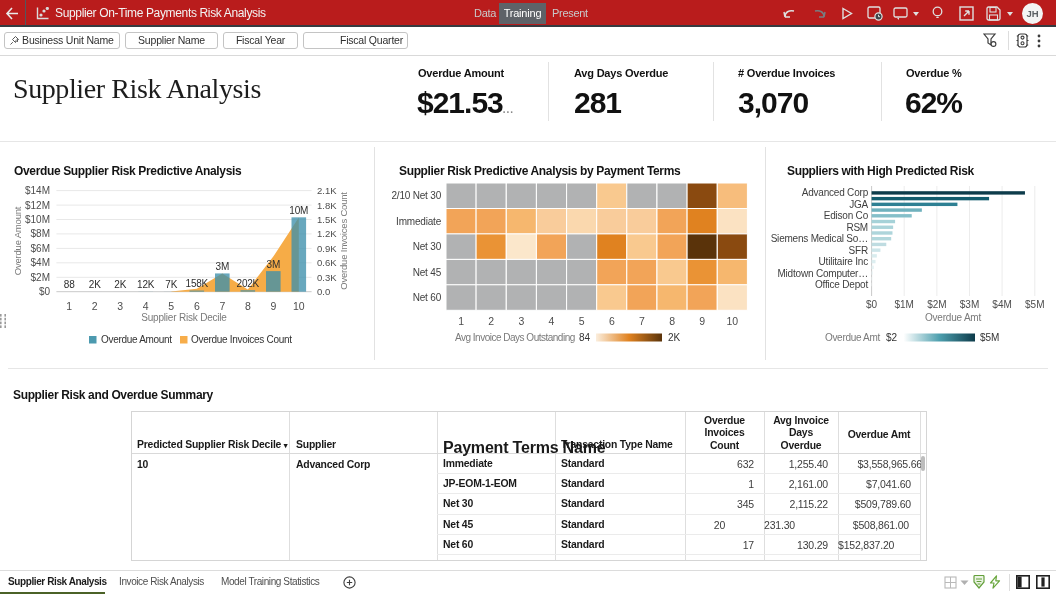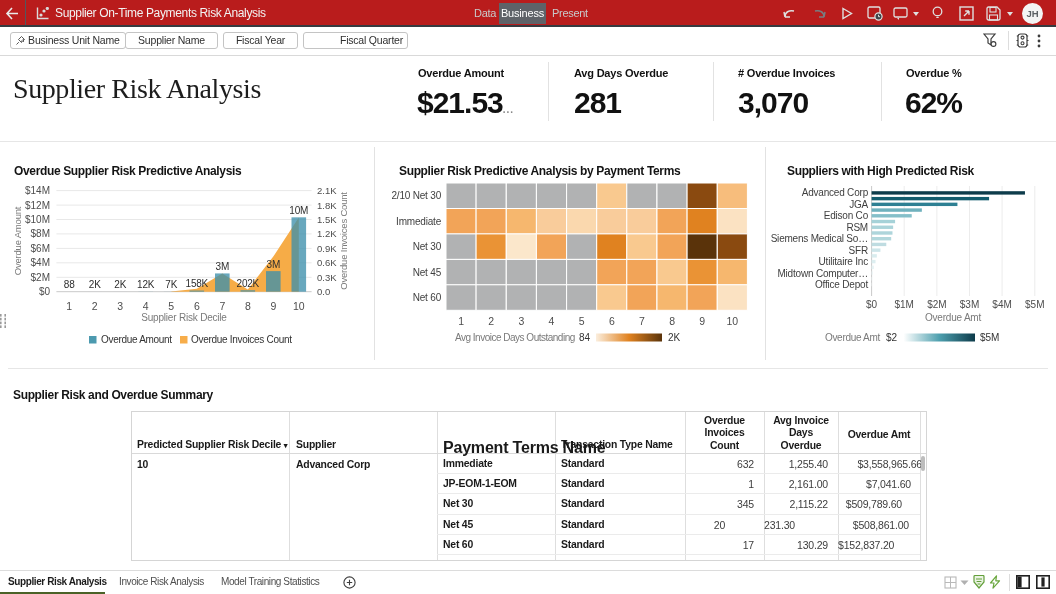--- a/index.html
+++ b/index.html
@@ -38,21 +38,21 @@
     </svg>
   <div class="sep"></div>
   <svg class="abs" style="left:36px;top:7px" width="13" height="13" viewBox="0 0 13 13">
       <path d="M1.5 0.5 V11.5 H12.5" stroke="#dadbdb" stroke-width="1.4" fill="none"></path>
       <circle cx="5" cy="8" r="1.6" fill="#dadbdb"></circle>
       <circle cx="8" cy="4" r="1.6" fill="#dadbdb"></circle>
       <circle cx="11.3" cy="1.5" r="1.6" fill="#dadbdb"></circle>
     </svg>
   <div id="ttl">Supplier On-Time Payments Risk Analysis</div>
   <div class="navtab" style="left:474px">Data</div>
-  <div class="abs" id="viz">Business</div>
+  <div class="abs" id="viz">Training</div>
   <div class="navtab" style="left:552px">Present</div>
   <g id="topicons"></g>
   <svg class="abs" style="left:782px;top:7px" width="16" height="13" viewBox="0 0 16 13">
       <path d="M3 10 C3 5,7 3,12 4 M3 10 L2 5 M3 10 L8 10" stroke="#dfe0e0" stroke-width="1.5" fill="none"></path>
     </svg>
   <svg class="abs" style="left:811px;top:7px" width="16" height="13" viewBox="0 0 16 13">
       <path d="M13 10 C13 5,9 3,4 4 M13 10 L14 5 M13 10 L8 10" stroke="#787d81" stroke-width="1.5" fill="none"></path>
     </svg>
   <svg class="abs" style="left:841px;top:7px" width="12" height="13" viewBox="0 0 12 13">
       <path d="M2 1.5 L10.5 6.5 L2 11.5 Z" stroke="#dfe0e0" stroke-width="1.4" fill="none"></path>
@@ -78,21 +78,21 @@
   <svg class="abs" style="left:986px;top:6px" width="27" height="15" viewBox="0 0 27 15">
       <path d="M1 2.5 a1.5 1.5 0 0 1 1.5 -1.5 H11 L14 4 V12.5 a1.5 1.5 0 0 1 -1.5 1.5 H2.5 A1.5 1.5 0 0 1 1 12.5 Z" stroke="#dfe0e0" stroke-width="1.3" fill="none"></path>
       <rect x="4" y="1.5" width="6" height="4.5" stroke="#dfe0e0" stroke-width="1.1" fill="none"></rect>
       <rect x="3.5" y="9" width="8" height="5" stroke="#dfe0e0" stroke-width="1.1" fill="none"></rect>
       <path d="M21 6 l3 4 l3 -4 z" fill="#dfe0e0"></path>
     </svg>
   <div class="abs" style="left:1022px;top:3px;width:21px;height:21px;border-radius:50%;background:#f4f4f4;text-align:center;line-height:21px;font-size:9.5px;font-weight:bold;color:#5a5f63;">JH</div>
 </div>
 
 <div class="abs" id="filterbar">
-  <div class="pill" style="left:4px;width:114px;margin-left:6px;"><svg style="vertical-align:-1px" width="9" height="9" viewBox="0 0 9 9">
+  <div class="pill" style="left:4px;width:114px;"><svg style="vertical-align:-1px" width="9" height="9" viewBox="0 0 9 9">
         <path d="M5.5 0.5 L8.5 3.5 L6.8 3.8 L8 5 L7.2 5.8 L6 4.6 L5.5 6.5 L2.5 3.5 Z M2.8 6.2 L0.5 8.5" stroke="#444" stroke-width="0.9" fill="none"></path>
       </svg> Business Unit Name</div>
   <div class="pill" style="left:125px;width:91px;">Supplier Name</div>
   <div class="pill" style="left:223px;width:73px;">Fiscal Year</div>
   <div class="pill" style="left:303px;width:71px;padding-left:32px;">Fiscal Quarter</div>
   <svg class="abs" style="left:983px;top:6px" width="15" height="15" viewBox="0 0 15 15">
       <path d="M1 1 H12 L8 6 V12 L5 10 V6 Z" stroke="#3c3c3c" stroke-width="1.2" fill="none"></path>
       <circle cx="10.5" cy="11" r="2.4" fill="#fff" stroke="#3c3c3c" stroke-width="1.1"></circle>
     </svg>
   <div class="abs" style="left:1008px;top:4px;width:1px;height:19px;background:#ddd;"></div>
@@ -368,21 +368,21 @@
 <div class="abs" style="left:706px;top:46px;width:73px;font-size:10.5px;color:#3d3d3d;text-align:right;letter-spacing:-0.2px;padding-left:11px;">$3,558,965.66</div>
 <div class="abs" style="left:311px;top:66px;font-size:10.4px;font-weight:bold;color:#1a1a1a;letter-spacing:-0.2px;white-space:nowrap;">JP-EOM-1-EOM</div>
 <div class="abs" style="left:429px;top:66px;font-size:10.4px;font-weight:bold;color:#1a1a1a;letter-spacing:-0.2px;white-space:nowrap;">Standard</div>
 <div class="abs" style="left:553px;top:66px;width:69px;font-size:10.5px;color:#3d3d3d;text-align:right;letter-spacing:-0.2px;">1</div>
 <div class="abs" style="left:632px;top:66px;width:64px;font-size:10.5px;color:#3d3d3d;text-align:right;letter-spacing:-0.2px;">2,161.00</div>
 <div class="abs" style="left:706px;top:66px;width:73px;font-size:10.5px;color:#3d3d3d;text-align:right;letter-spacing:-0.2px;">$7,041.60</div>
 <div class="abs" style="left:311px;top:86px;font-size:10.4px;font-weight:bold;color:#1a1a1a;letter-spacing:-0.2px;white-space:nowrap;">Net 30</div>
 <div class="abs" style="left:429px;top:86px;font-size:10.4px;font-weight:bold;color:#1a1a1a;letter-spacing:-0.2px;white-space:nowrap;">Standard</div>
 <div class="abs" style="left:553px;top:86px;width:69px;font-size:10.5px;color:#3d3d3d;text-align:right;letter-spacing:-0.2px;">345</div>
 <div class="abs" style="left:632px;top:86px;width:64px;font-size:10.5px;color:#3d3d3d;text-align:right;letter-spacing:-0.2px;">2,115.22</div>
-<div class="abs" style="left:706px;top:86px;width:64px;font-size:10.5px;color:#3d3d3d;text-align:right;letter-spacing:-0.2px;">$509,789.60</div>
+<div class="abs" style="left:706px;top:86px;width:73px;font-size:10.5px;color:#3d3d3d;text-align:right;letter-spacing:-0.2px;">$509,789.60</div>
 <div class="abs" style="left:311px;top:107px;font-size:10.4px;font-weight:bold;color:#1a1a1a;letter-spacing:-0.2px;white-space:nowrap;">Net 45</div>
 <div class="abs" style="left:429px;top:107px;font-size:10.4px;font-weight:bold;color:#1a1a1a;letter-spacing:-0.2px;white-space:nowrap;">Standard</div>
 <div class="abs" style="left:553px;top:107px;width:69px;font-size:10.5px;color:#3d3d3d;text-align:center;letter-spacing:-0.2px;">20</div>
 <div class="abs" style="left:632px;top:107px;width:84px;font-size:10.5px;color:#3d3d3d;text-align:left;letter-spacing:-0.2px;">231.30</div>
 <div class="abs" style="left:706px;top:107px;width:71px;font-size:10.5px;color:#3d3d3d;text-align:right;letter-spacing:-0.2px;">$508,861.00</div>
 <div class="abs" style="left:311px;top:127px;font-size:10.4px;font-weight:bold;color:#1a1a1a;letter-spacing:-0.2px;white-space:nowrap;">Net 60</div>
 <div class="abs" style="left:429px;top:127px;font-size:10.4px;font-weight:bold;color:#1a1a1a;letter-spacing:-0.2px;white-space:nowrap;">Standard</div>
 <div class="abs" style="left:553px;top:127px;width:69px;font-size:10.5px;color:#3d3d3d;text-align:right;letter-spacing:-0.2px;">17</div>
 <div class="abs" style="left:632px;top:127px;width:64px;font-size:10.5px;color:#3d3d3d;text-align:right;letter-spacing:-0.2px;">130.29</div>
 <div class="abs" style="left:706px;top:127px;width:73px;font-size:10.5px;color:#3d3d3d;text-align:left;letter-spacing:-0.2px;">$152,837.20</div>

